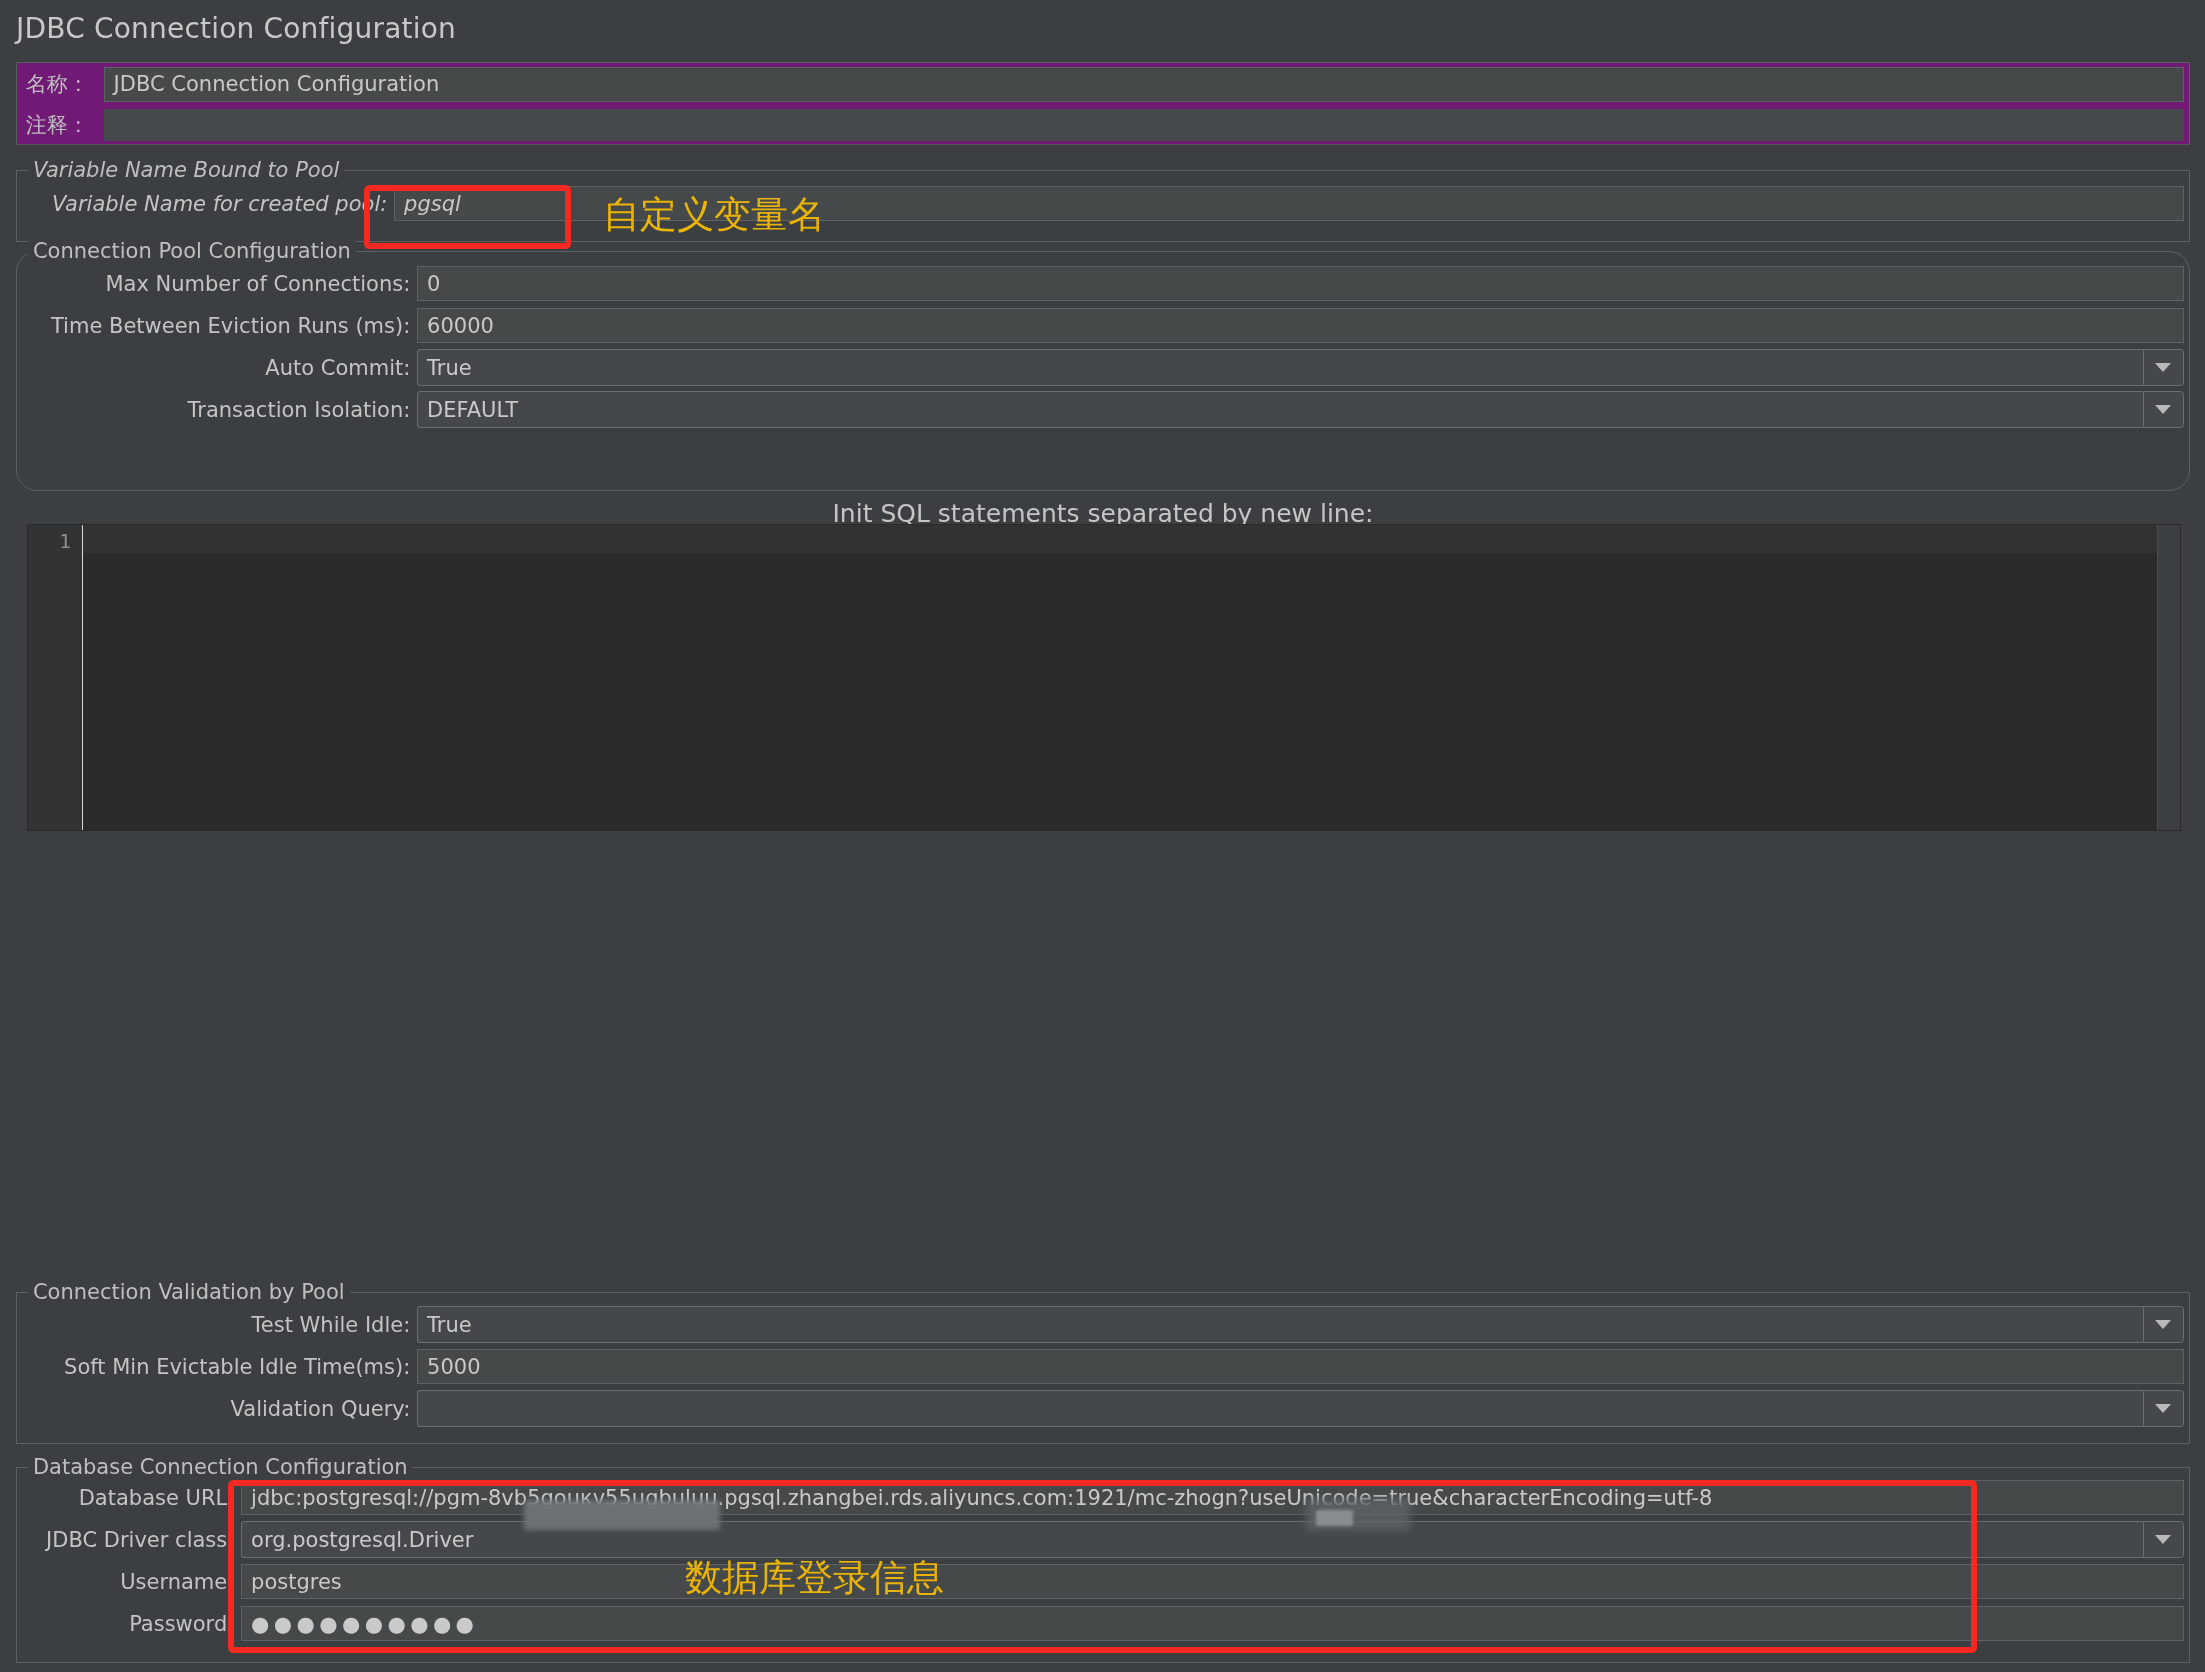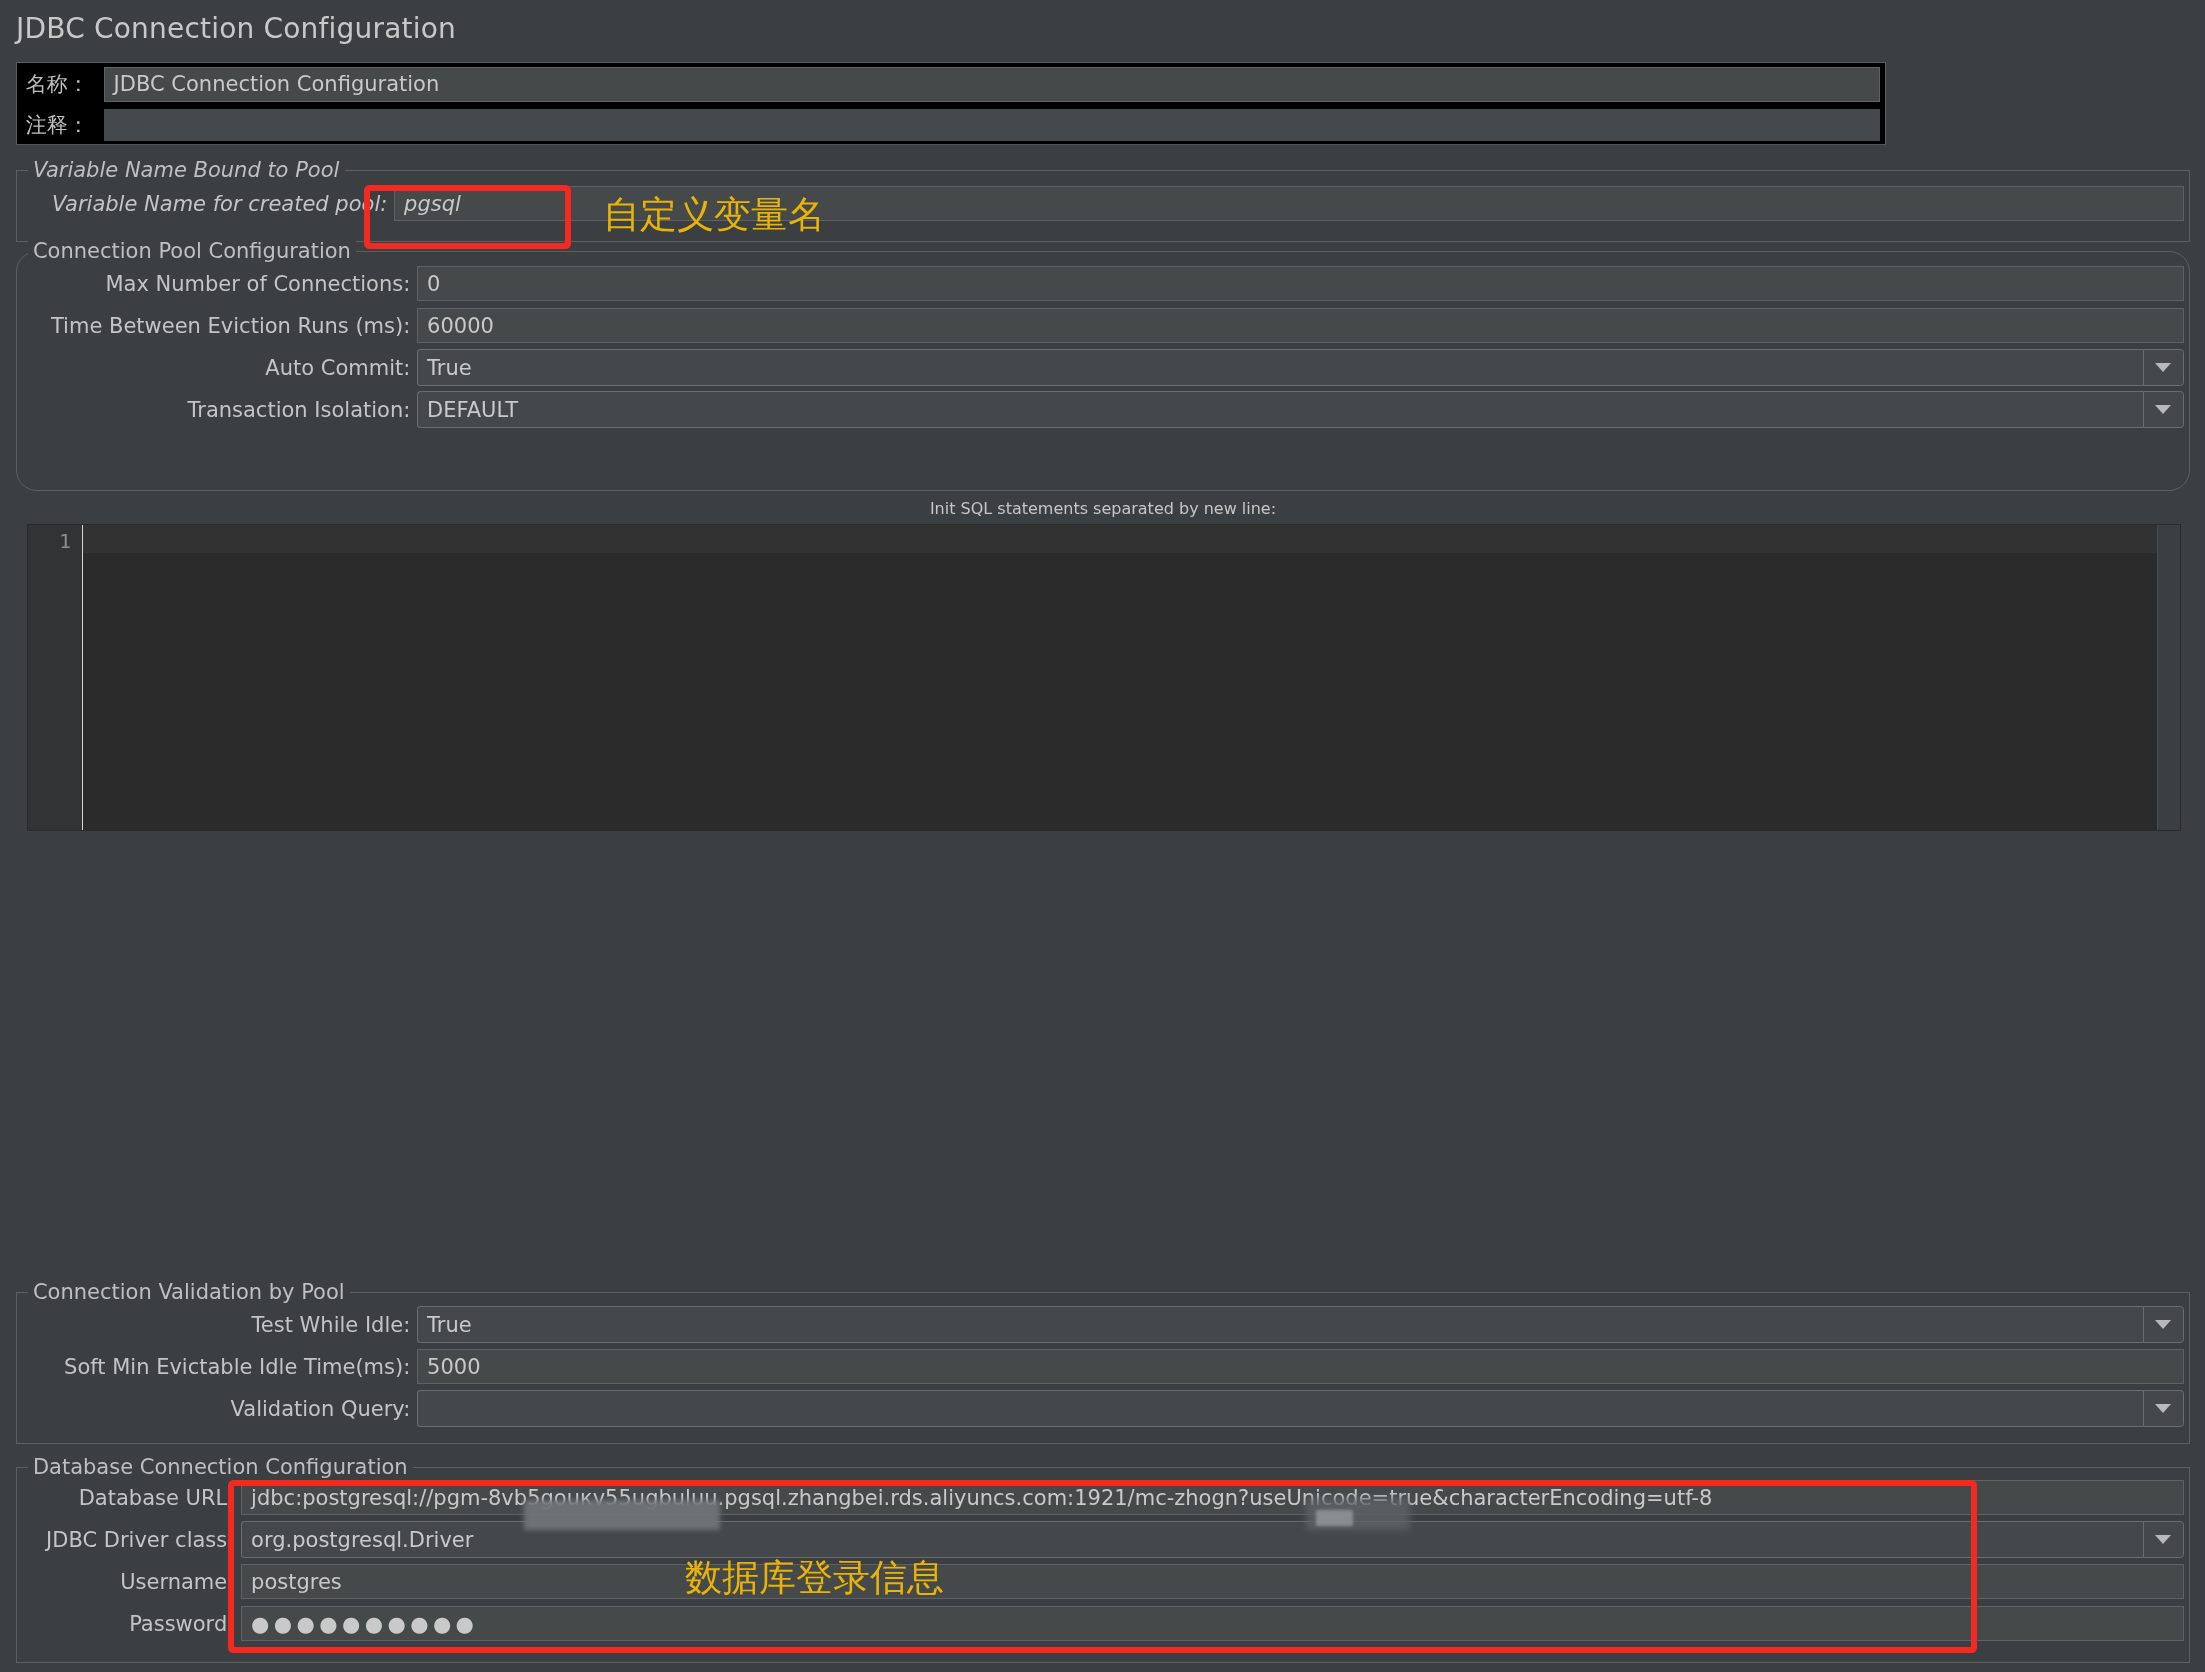--- a/index.html
+++ b/index.html
@@ -25,24 +25,24 @@
     color: #c8c8c8;
     letter-spacing: 0.2px;
     white-space: nowrap;
   }
 
   
   .header-block {
     position: absolute;
     left: 16px;
     top: 62px;
-    width: 1870px;
+    width: 2174px;
     border: 0.9px solid #5a5d5f;
     border-bottom: 0.9px solid #555;
-    background: #000000;
+    background: #701a75;
     box-sizing: border-box;
   }
   .hdr-row {
     display: flex;
     align-items: center;
     height: 42px;
     padding: 0 1.8px;
   }
   .hdr-row.second { height: 39px; }
   .hdr-label {
@@ -161,21 +161,21 @@
     border-top: 9.7px solid #b9b9b9;
   }
 
   
   .initsql-label {
     position: absolute;
     width: 2174px;
     left: 16px;
     top: 499px;
     text-align: center;
-    font-size: 16px;
+    font-size: 25px;
     color: #c6c6c6;
   }
   .sql-area {
     position: absolute;
     left: 26.5px;
     top: 524px;
     width: 2154px;
     height: 307px;
     background: #2b2b2b;
     border: 0.9px solid #2a2a2a;

